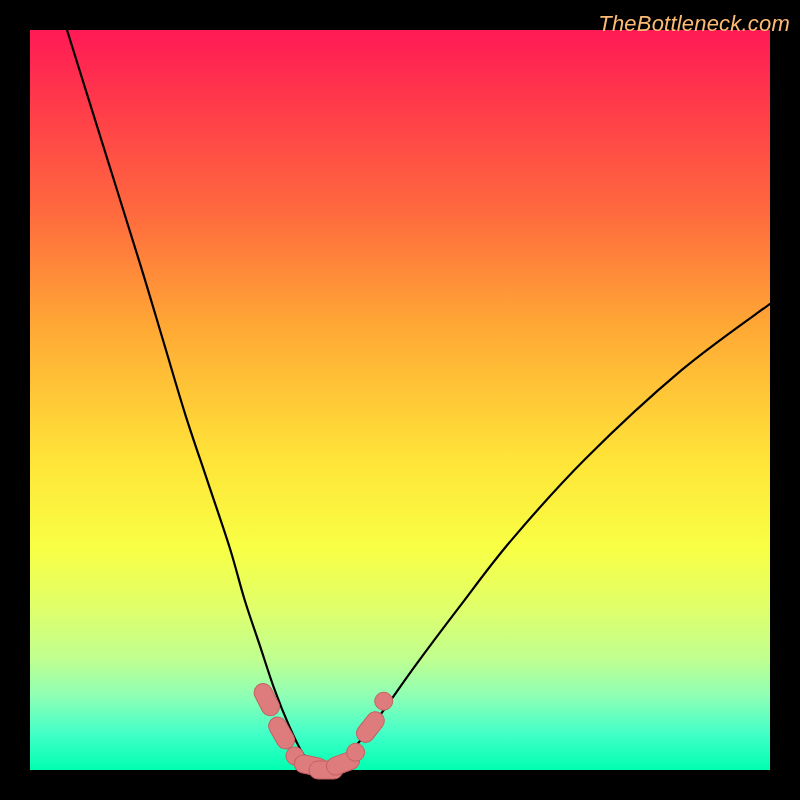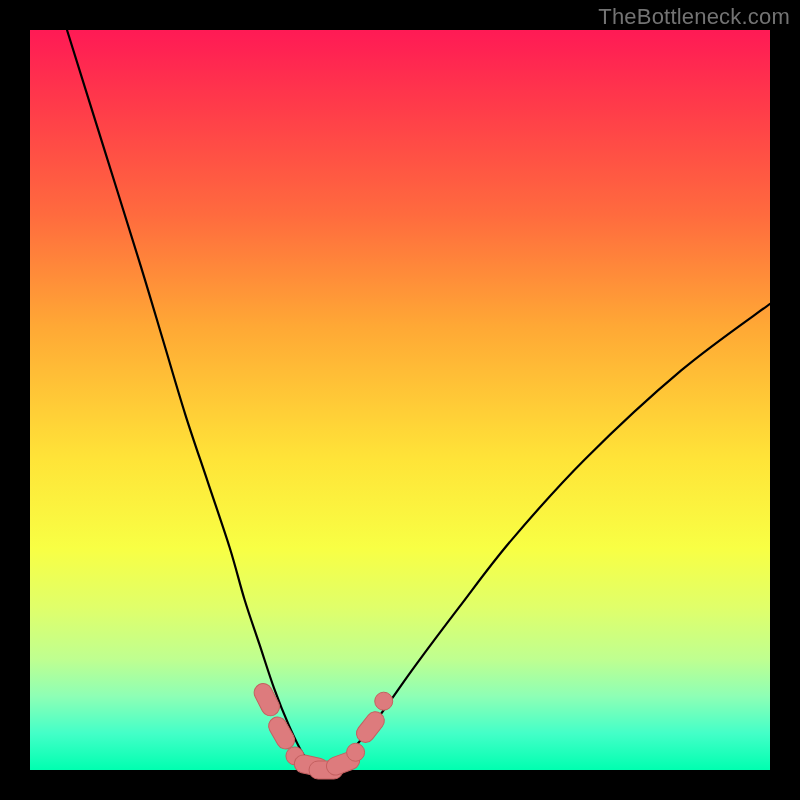--- a/index.html
+++ b/index.html
@@ -33,27 +33,28 @@
       #f8ff44 70%,
       #e0ff6a 78%,
       #bfff90 85%,
       #8effb5 90%,
       #44ffc8 95%,
       #00ffb0 100%
     );
   }
   .watermark {
     position: absolute;
-    top: 4px;
+    top: 11px;
     right: 10px;
     font-family: Arial, Helvetica, sans-serif;
     font-size: 22px;
     font-weight: 500;
-    color: #737373;
+    color: #fdba74;
     letter-spacing: 0.2px;
+    font-style: italic;
   }
   svg.overlay {
     position: absolute;
     top: 30px;
     left: 30px;
     width: 740px;
     height: 740px;
     overflow: visible;
   }
 </style>

